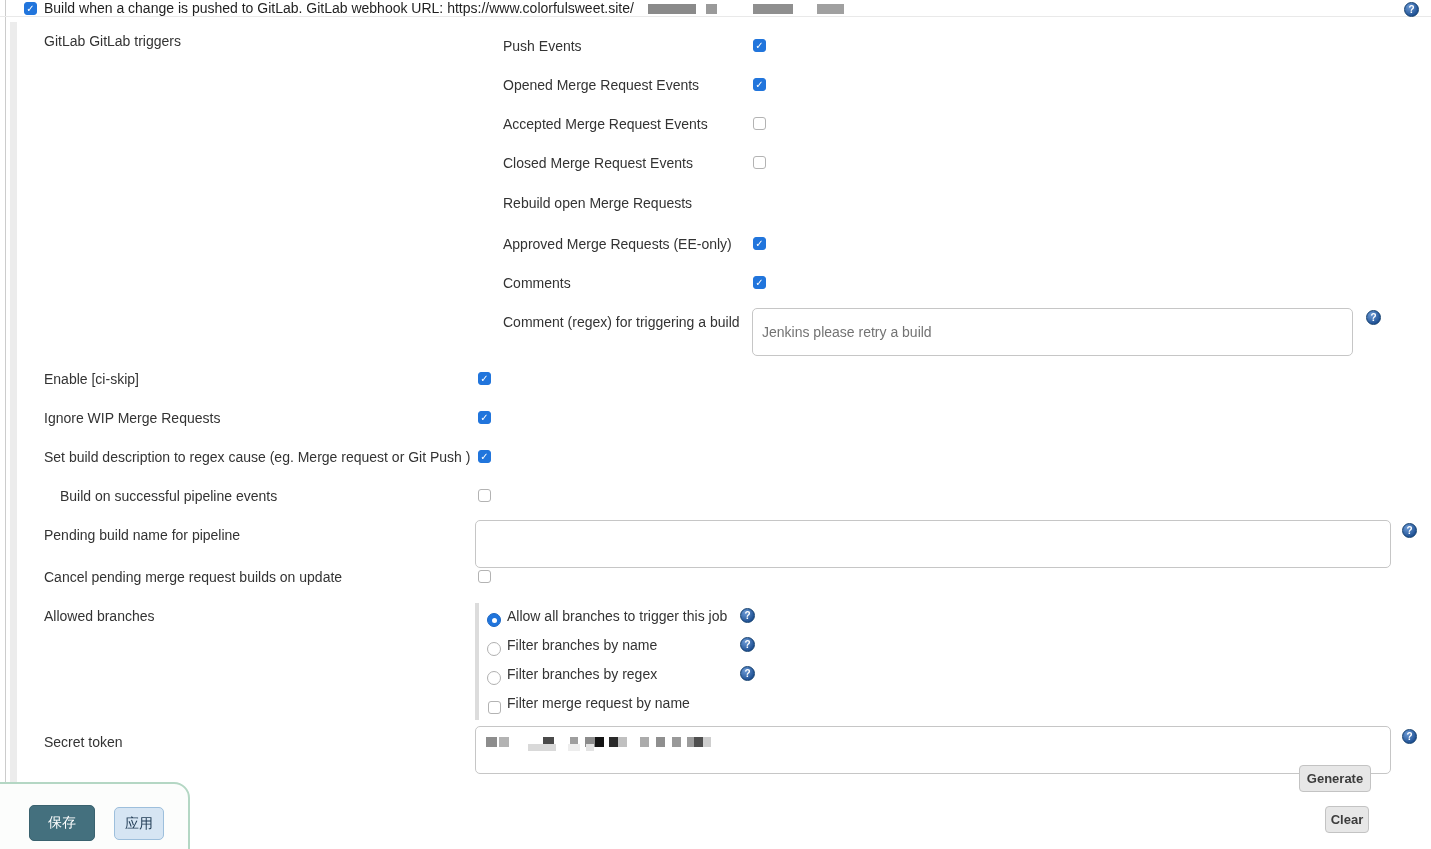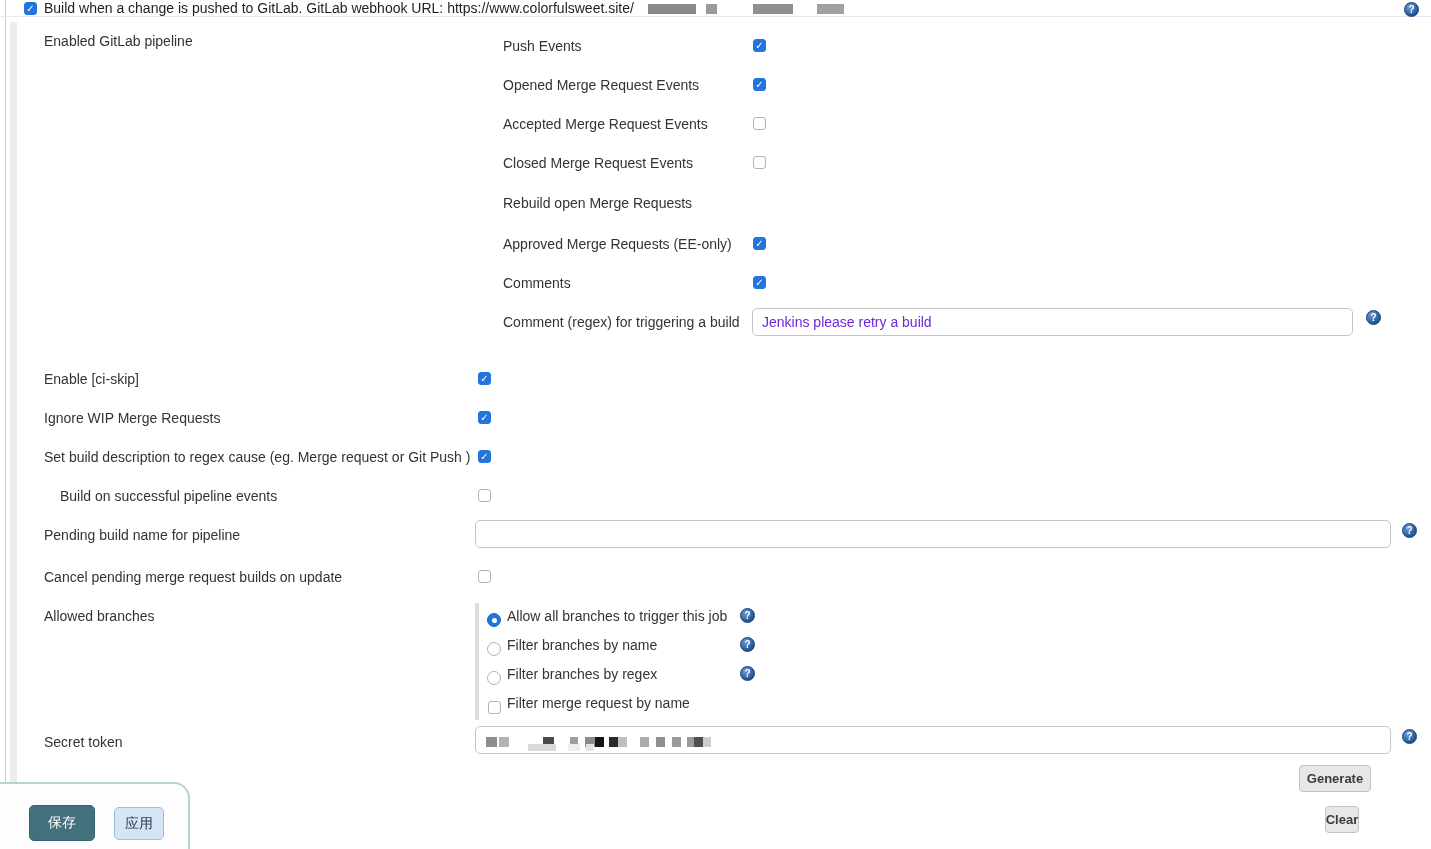--- a/index.html
+++ b/index.html
@@ -26,22 +26,22 @@
   .radio.checked { background:#2175dc; border-color:#1c67c4; }
   .radio.checked::after { content:""; width:5px; height:5px; border-radius:50%; background:#fff; }
 
   
   .help { position:absolute; width:15px; height:15px; border-radius:50%;
           background:radial-gradient(circle at 35% 30%, #6d9bd6, #1d4f92 75%);
           border:1px solid #14406f; color:#fff; font-size:10px; font-weight:bold;
           display:flex; align-items:center; justify-content:center; cursor:pointer; }
 
   
-  .tinput { position:absolute; height:28px; border:1px solid #c6c6c6; border-radius:5px;
-            background:#fff; font-family:inherit; font-size:14px; color:#6d28d9; padding:0 9px; outline:none; }
+  .tinput { position:absolute; height:48px; border:1px solid #c6c6c6; border-radius:5px;
+            background:#fff; font-family:inherit; font-size:14px; color:#737373; padding:0 9px; outline:none; }
   .selectbox { position:absolute; height:31px; border:1px solid #c4c4c4; border-radius:5px; background:#fff;
                display:flex; align-items:center; padding:0 28px 0 10px; font-size:14px; color:#222; cursor:pointer; }
   .sel-arrows { position:absolute; right:10px; top:50%; transform:translateY(-50%);
                 display:flex; flex-direction:column; gap:2px; }
   .tri-up   { width:0; height:0; border-left:3.5px solid transparent; border-right:3.5px solid transparent; border-bottom:5px solid #333; }
   .tri-down { width:0; height:0; border-left:3.5px solid transparent; border-right:3.5px solid transparent; border-top:5px solid #333; }
 
   .radio-stripe { position:absolute; left:475px; top:603px; width:4px; height:117px; background:#dcdcdc; }
 
   
@@ -78,21 +78,21 @@
     <span class="rb" style="width:48px; background:#8a8a8a;"></span>
     <span class="rb" style="width:10px;"></span>
     <span class="rb" style="width:11px; background:#9a9a9a;"></span>
     <span class="rb" style="width:36px;"></span>
     <span class="rb" style="width:40px; background:#8f8f8f;"></span>
     <span class="rb" style="width:24px;"></span>
     <span class="rb" style="width:27px; background:#a0a0a0;"></span>
   </div>
   <span class="help" style="left:1404px; top:2px;">?</span>
 
-  <span class="lbl" style="left:44px; top:33px;">Enabled GitLab pipeline</span>
+  <span class="lbl" style="left:44px; top:33px;">GitLab GitLab triggers</span>
 
   <span class="lbl" style="left:503px; top:38px;">Push Events</span>
   <span class="cb checked" style="left:753px; top:39px;"></span>
 
   <span class="lbl" style="left:503px; top:77px;">Opened Merge Request Events</span>
   <span class="cb checked" style="left:753px; top:78px;"></span>
 
   <span class="lbl" style="left:503px; top:116px;">Accepted Merge Request Events</span>
   <span class="cb" style="left:753px; top:117px;"></span>
 
@@ -179,20 +179,20 @@
       <span class="rb" style="width:28px; height:7px; background:#d9d9d9;"></span>
         <span class="rb" style="width:12px;"></span>
       <span class="rb" style="width:12px; height:7px; background:#ededed;"></span>
         <span class="rb" style="width:6px;"></span>
       <span class="rb" style="width:8px; height:7px; background:#e3e3e3;"></span>
     </div>
   </div>
   <span class="help" style="left:1402px; top:729px;">?</span>
 
   <div class="gbtn" style="left:1299px; top:765px; width:72px; height:27px;">Generate</div>
-  <div class="gbtn" style="left:1325px; top:806px; width:34px; height:27px;">Clear</div>
+  <div class="gbtn" style="left:1325px; top:806px; width:44px; height:27px;">Clear</div>
 
   <div class="save-panel">
     <div class="btn-save">保存</div>
     <div class="btn-apply">应用</div>
   </div>
 
 </div>
 
 </body></html>

